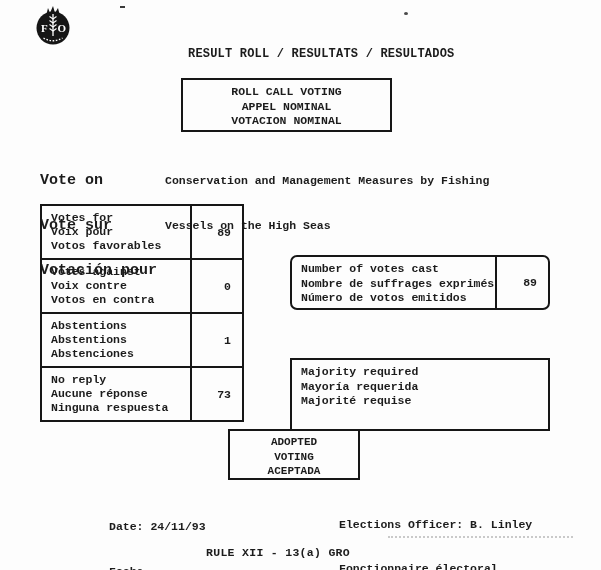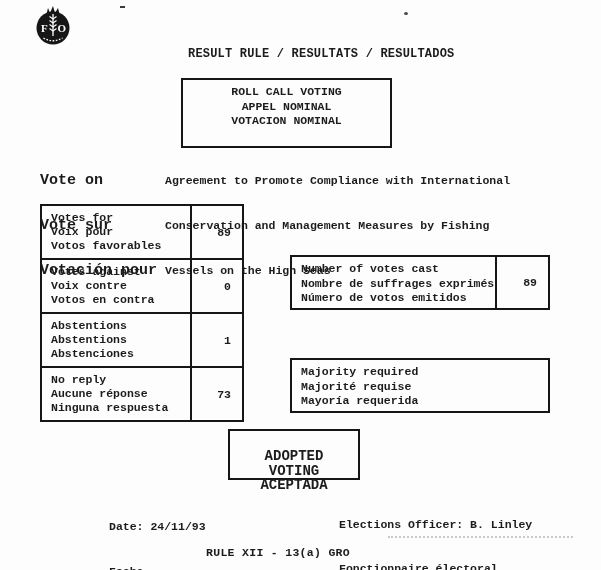--- a/index.html
+++ b/index.html
@@ -19,21 +19,21 @@
   .logo { left:34px; top:5px; width:38px; height:42px; }
 
   
   .speck1 { left:120px; top:6px; width:5px; height:2px; background:#3a3a3a; }
   .speck2 { left:404px; top:12px; width:4px; height:3px; background:#4a4a4a; border-radius:50%; }
   .dotline { left:388px; top:536px; width:185px; border-top:2px dotted #c9c9c9; }
 
   .title { left:188px; top:47px; font-size:12px; letter-spacing:0.2px; white-space:pre; }
 
   .rollcall {
-    left:181px; top:78px; width:211px; height:70px;
+    left:181px; top:78px; width:211px; height:54px;
     border:2px solid #161616;
     text-align:center; padding-top:5px;
     font-size:11.5px; line-height:14.5px;
   }
 
   .vote-labels { left:40px; top:143px; font-size:15px; line-height:15px; white-space:pre; }
   .vote-values { left:165px; top:143px; font-size:11.5px; line-height:15px; white-space:pre; }
 
   table.results {
     position:absolute; left:40px; top:204px;
@@ -42,34 +42,34 @@
   }
   table.results td { border:2px solid #161616; height:54px; vertical-align:middle; }
   td.r-label { width:150px; padding-left:9px; line-height:14px; }
   td.r-value { width:52px; text-align:right; padding-right:11px; }
 
   .sumbox {
     display:flex;
     border:2px solid #161616;
     width:260px; font-size:11.5px;
   }
-  .sumbox1 { left:290px; top:255px; height:55px; }
-  .sumbox2 { left:290px; top:358px; height:55px; }
+  .sumbox1 { left:290px; top:255px; height:55px;border-radius:7px; }
+  .sumbox2 { left:290px; top:358px; height:73px; }
   .sum-label { flex:1; padding:5px 0 0 9px; line-height:14.5px; }
   .sum-value {
     width:53px; border-left:2px solid #161616;
     display:flex; align-items:center; justify-content:flex-end;
     padding-right:11px;
   }
 
   .outcome {
     left:228px; top:429px; width:132px; height:51px;
     border:2px solid #161616;
-    text-align:center; padding-top:18px;
-    font-size:14px; line-height:14.5px;
+    text-align:center; padding-top:4px;
+    font-size:11px; line-height:14.5px;
   }
 
   .date-block { left:109px; top:489px; font-size:11.5px; line-height:15px; white-space:pre; }
   .officer-block { left:339px; top:489px; font-size:11.5px; line-height:14.5px; white-space:pre; }
 
   .rule-footer { left:206px; top:546px; font-size:11.5px; letter-spacing:0.3px; white-space:pre; }
 </style>
 </head>
 <body>
 
@@ -84,35 +84,34 @@
       <line x1="19" y1="9" x2="19" y2="31" stroke="#fff" stroke-width="1.3"></line>
       <path d="M19 14 l-3.5 -2.5 M19 14 l3.5 -2.5 M19 18 l-3.5 -2.5 M19 18 l3.5 -2.5 M19 22 l-3.5 -2.5 M19 22 l3.5 -2.5 M19 26 l-3.5 -2.5 M19 26 l3.5 -2.5" stroke="#fff" stroke-width="1.1" fill="none"></path>
       <path d="M9.5 33 Q19 38.5 28.5 33" stroke="#fff" stroke-width="1.4" stroke-dasharray="1.6 1.6" fill="none"></path>
     </svg>
   </div>
 
   <div class="abs speck1"></div>
   <div class="abs speck2"></div>
   <div class="abs dotline"></div>
 
-  <div class="abs title">RESULT RULE / RESULTATS / RESULTADOS</div>
+  <div class="abs title">RESULT ROLL / RESULTATS / RESULTADOS</div>
 
   <div class="abs rollcall">
     <div>ROLL CALL VOTING</div>
     <div>APPEL NOMINAL</div>
     <div>VOTACION NOMINAL</div>
   </div>
 
   <div class="abs vote-labels">
     <div>Vote on</div>
     <div>Vote sur</div>
     <div>Votación pour</div>
   </div>
   <div class="abs vote-values">
-    <div>Agreement to Promote Compliance with International</div>
     <div>Conservation and Management Measures by Fishing</div>
     <div>Vessels on the High Seas</div>
   </div>
 
   <table class="results">
     <tbody>
         <tr>
       <td class="r-label">
         <div>Votes for</div>
         <div>Voix pour</div>
@@ -152,22 +151,22 @@
       <div>Number of votes cast</div>
       <div>Nombre de suffrages exprimés</div>
       <div>Número de votos emitidos</div>
     </div>
     <div class="sum-value">89</div>
   </div>
 
   <div class="abs sumbox sumbox2">
     <div class="sum-label">
       <div>Majority required</div>
+      <div>Mayoría requerida</div>
       <div>Majorité requise</div>
-      <div>Mayoría requerida</div>
     </div>
   </div>
 
   <div class="abs outcome">
     <div>ADOPTED</div>
     <div>VOTING</div>
     <div>ACEPTADA</div>
   </div>
 
   <div class="abs date-block">

